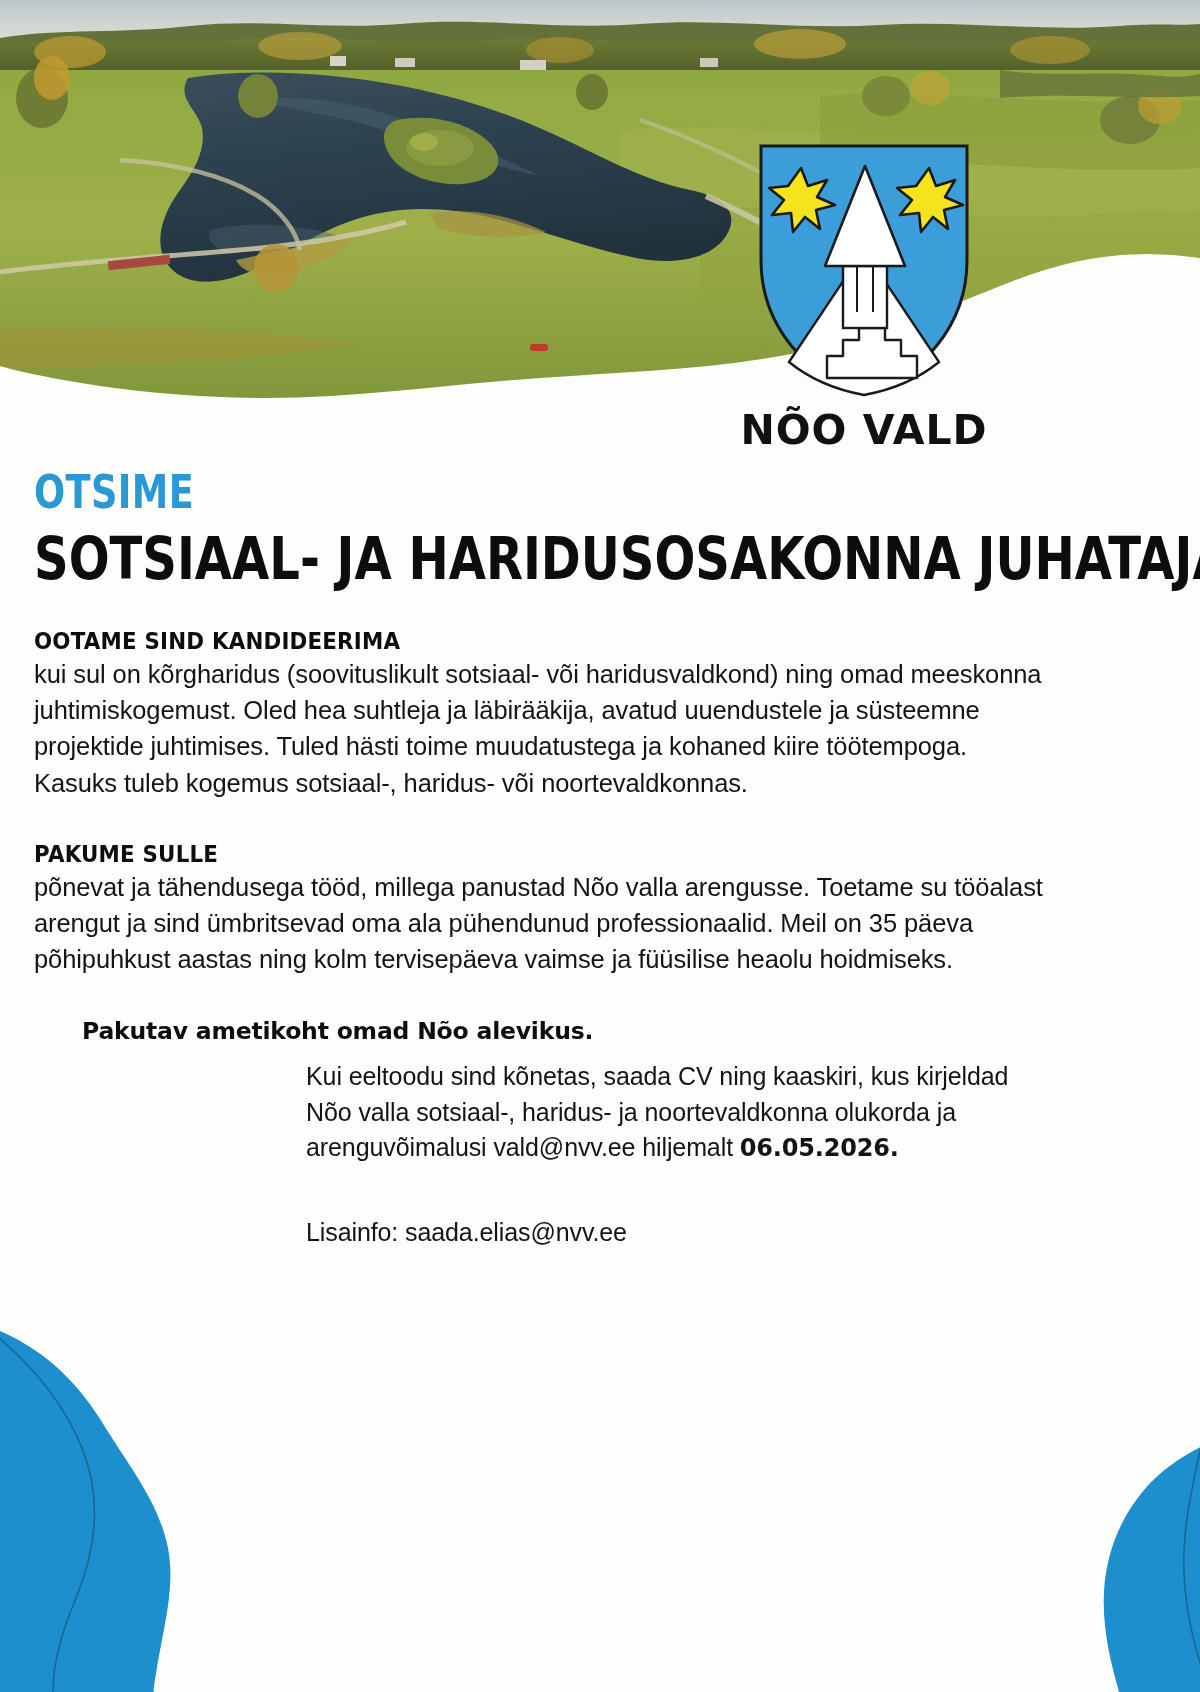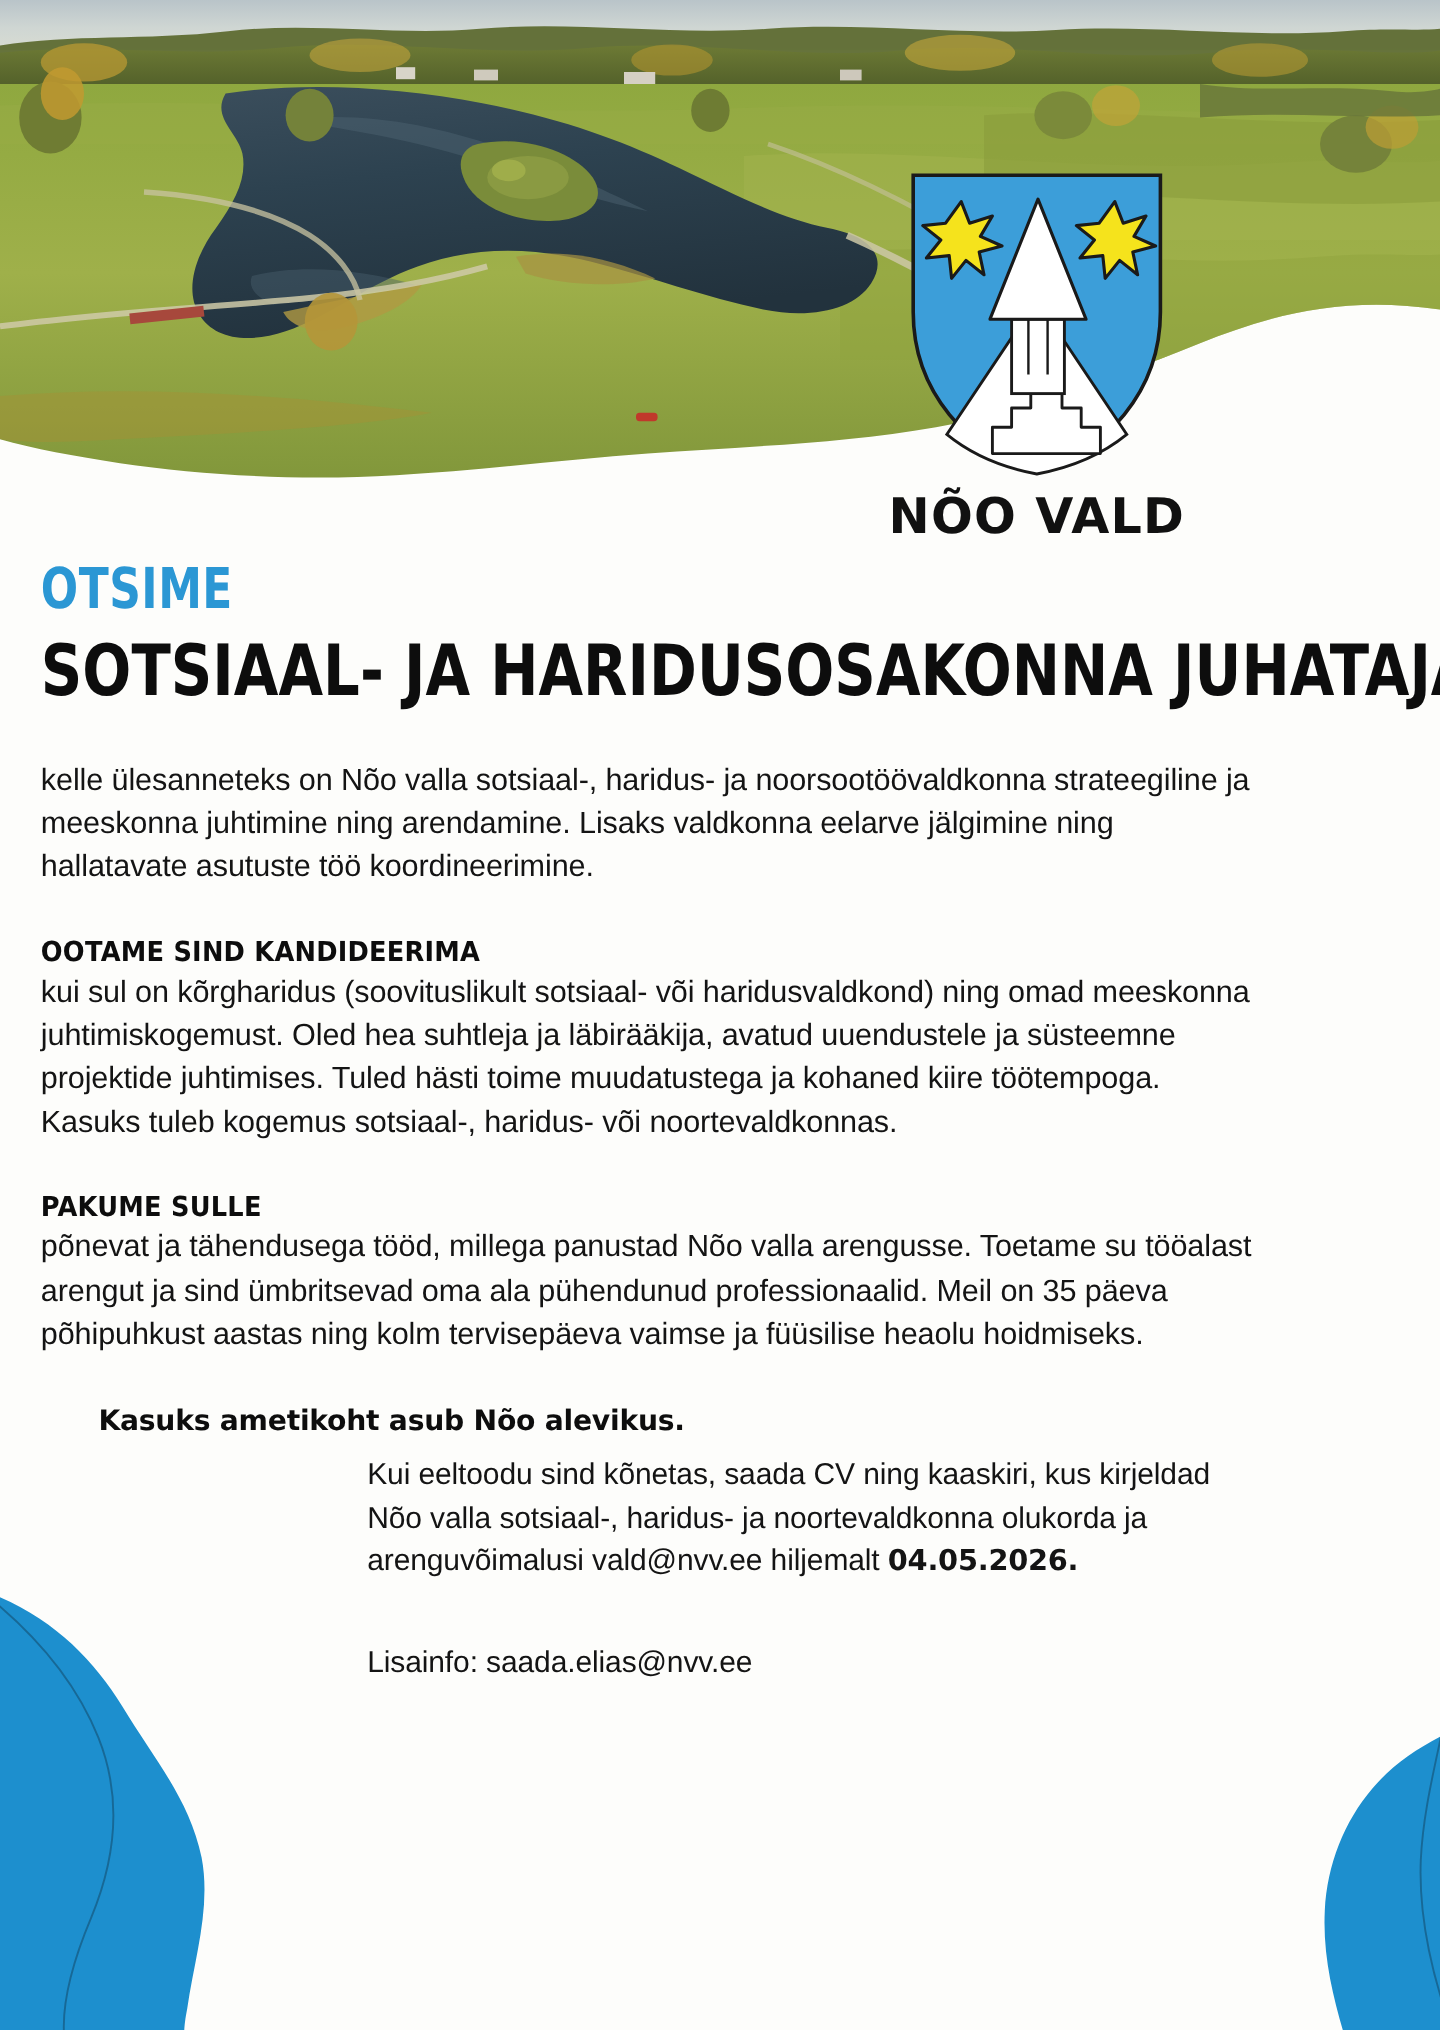--- a/index.html
+++ b/index.html
@@ -294,35 +294,34 @@
       <path d="M236,20 C228,62 216,104 214,148 C212,196 224,250 244,300" fill="none" stroke="#16618c" stroke-width="1.6" opacity="0.85"></path>
     </svg>
   </div>
 
   <div class="content">
 
     <div class="eyebrow">OTSIME</div>
 
     <h1 class="headline">SOTSIAAL- JA HARIDUSOSAKONNA JUHATAJAT</h1>
 
-    <p class="body-text intro">kelle ülesanneteks on Nõo valla sotsiaal-, haridus- ja noorsootöövaldkonna strateegiline ja meeskonna juhtimine ning arendamine. Lisaks valdkonna eelarve jälgimine ning hallatavate asutuste töö koordineerimine.</p>
 
     <div class="section">
       <div class="sec-head">OOTAME SIND KANDIDEERIMA</div>
       <p class="body-text">kui sul on kõrgharidus (soovituslikult sotsiaal- või haridusvaldkond) ning omad  meeskonna juhtimiskogemust. Oled hea suhtleja ja läbirääkija, avatud uuendustele ja süsteemne projektide juhtimises. Tuled hästi toime muudatustega ja kohaned kiire töötempoga. Kasuks tuleb kogemus sotsiaal-, haridus- või noortevaldkonnas.</p>
     </div>
 
     <div class="section">
       <div class="sec-head">PAKUME SULLE</div>
       <p class="body-text">põnevat ja tähendusega tööd, millega panustad Nõo valla arengusse. Toetame su tööalast arengut ja sind ümbritsevad oma ala pühendunud professionaalid. Meil on 35 päeva põhipuhkust aastas ning kolm tervisepäeva vaimse ja füüsilise heaolu hoidmiseks.</p>
     </div>
 
-    <div class="location-line">Kasuks ametikoht asub Nõo alevikus.</div>
+    <div class="location-line">Pakutav ametikoht omad Nõo alevikus.</div>
 
     <div class="apply-block">
-      <span>Kui eeltoodu sind kõnetas, saada CV ning kaaskiri, kus kirjeldad Nõo valla sotsiaal-, haridus- ja noortevaldkonna olukorda ja arenguvõimalusi vald@nvv.ee hiljemalt </span><span class="deadline">04.05.2026.</span>
+      <span>Kui eeltoodu sind kõnetas, saada CV ning kaaskiri, kus kirjeldad Nõo valla sotsiaal-, haridus- ja noortevaldkonna olukorda ja arenguvõimalusi vald@nvv.ee hiljemalt </span><span class="deadline">06.05.2026.</span>
     </div>
 
     <div class="lisainfo">Lisainfo: saada.elias@nvv.ee</div>
 
   </div>
 
 </div>
 
 </body></html>

